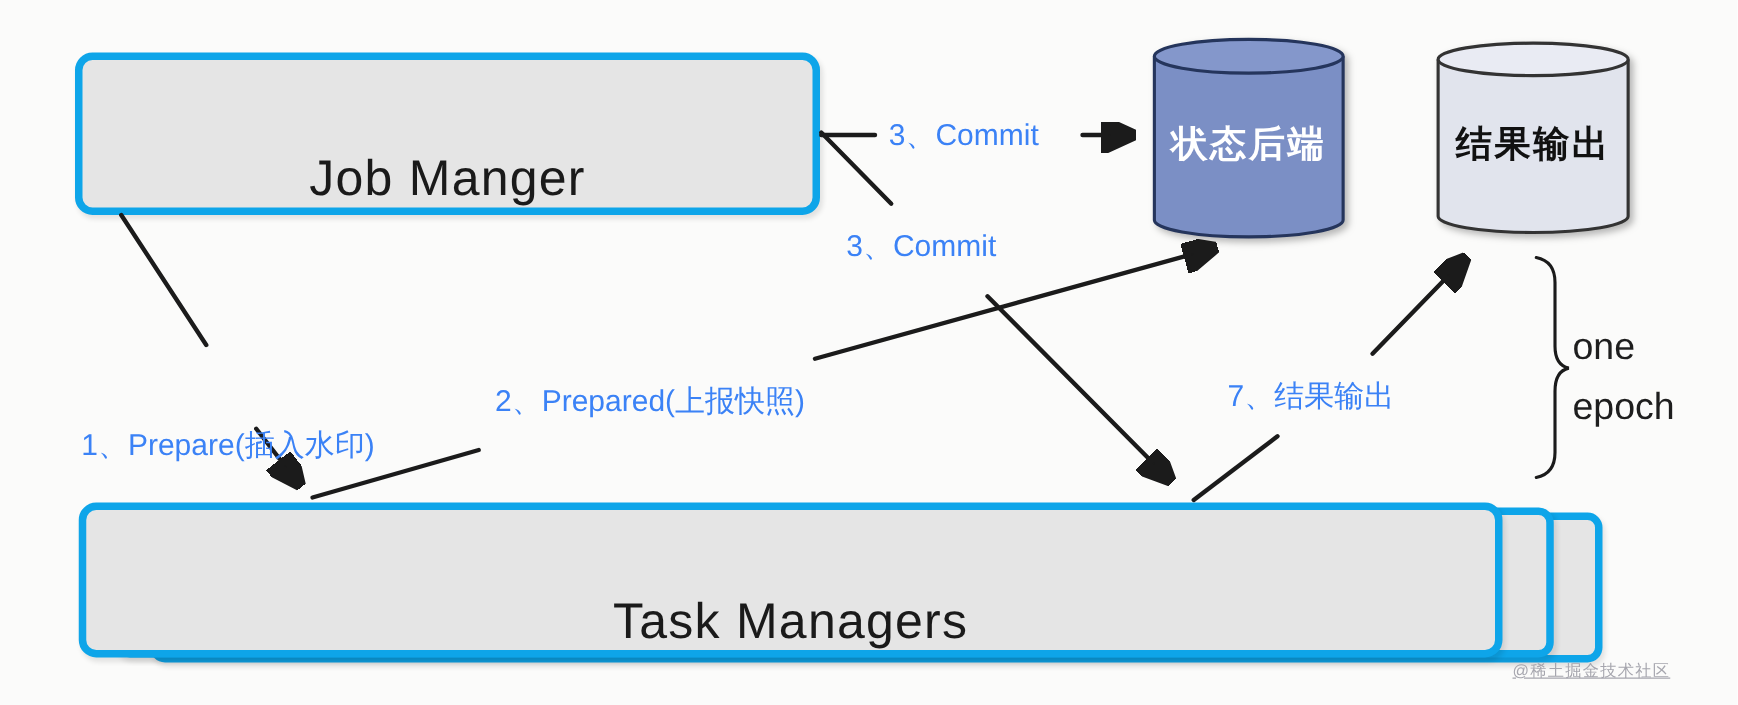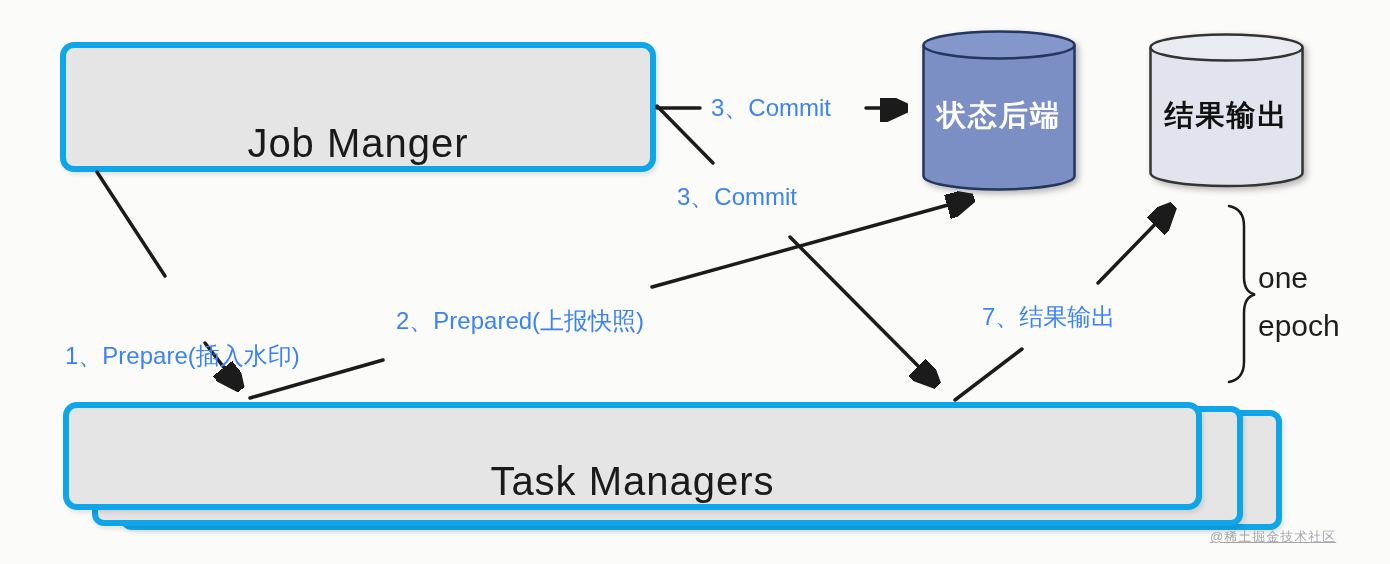--- a/index.html
+++ b/index.html
@@ -25,21 +25,21 @@
     justify-content: center;
     box-shadow: 2px 3px 4px rgba(0,0,0,0.10);
   }
   .node-box .node-label {
     font-size: 40px;
     color: #1a1a1a;
     letter-spacing: 1px;
     white-space: nowrap;
   }
   #job-manager   { left: 60px;  top: 42px;  width: 596px;  height: 130px; }
-  #task-main     { left: 63px;  top: 402px; width: 1139px; height: 108px; z-index: 3; }
+  #task-main     { left: 63px;  top: 402px; width: 1139px; height: 124px; z-index: 3; }
   #task-layer2   { left: 92px;  top: 406px; width: 1151px; height: 120px; z-index: 2; border-radius: 12px; }
   #task-layer3   { left: 120px; top: 410px; width: 1162px; height: 120px; z-index: 1; border-radius: 12px; }
 
   
   .cylinder {
     position: absolute;
     filter: drop-shadow(3px 3px 3px rgba(0,0,0,0.28));
   }
   .cylinder svg { display: block; }
   .cyl-label {

